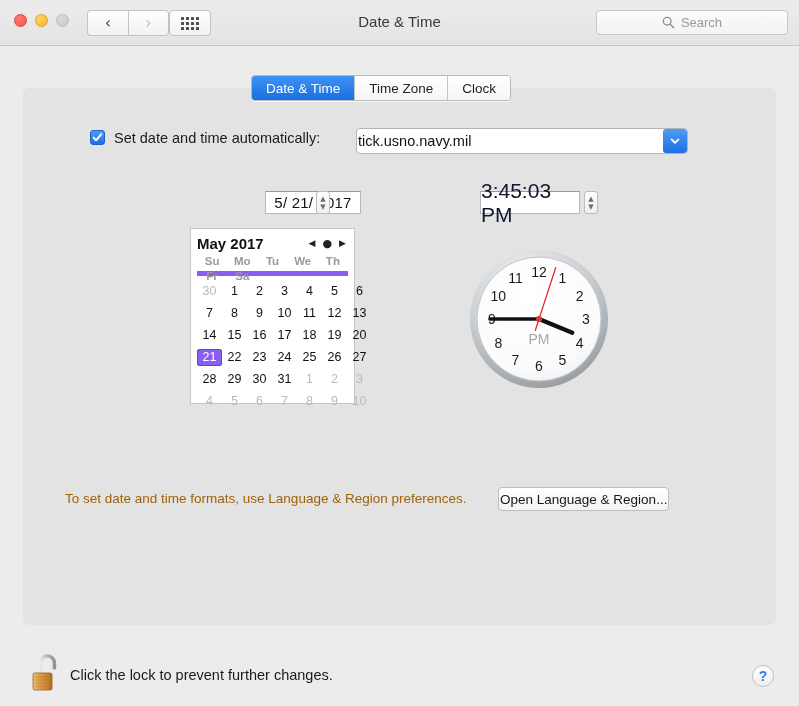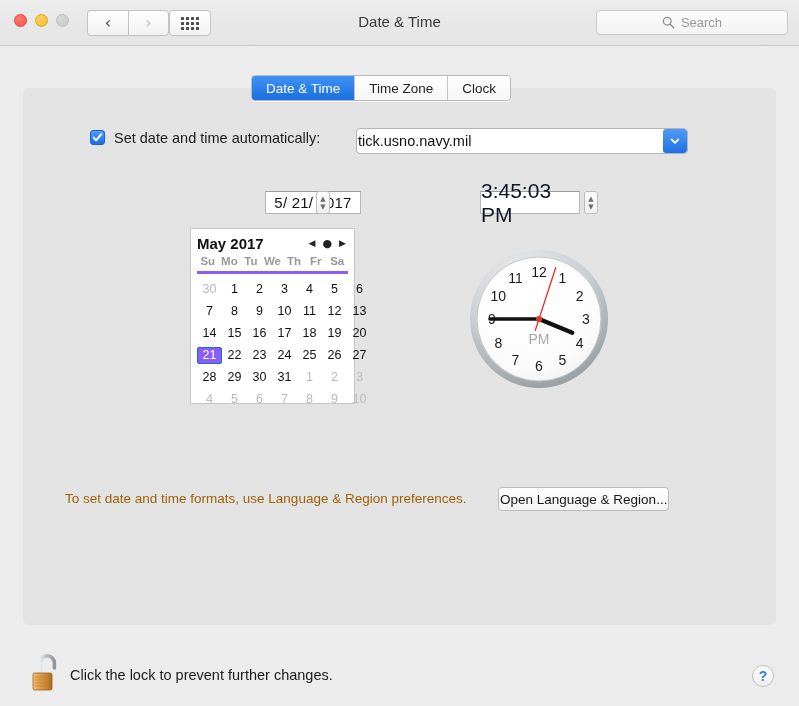--- a/index.html
+++ b/index.html
@@ -241,23 +241,23 @@
     justify-content: space-between;
     height: 21px;
   }
   .cal-month { font-size: 15px; font-weight: bold; color: #111; }
   .cal-nav { display: flex; align-items: center; gap: 7px; padding-right: 2px; }
   .cal-nav span { font-size: 9px; color: #222; font-family:"DejaVu Sans", sans-serif; line-height: 9px; }
   .cal-nav .dot { font-size: 11px; }
 
   .cal-dow {
     display: grid;
-    grid-template-columns: repeat(7, 1fr);
+    grid-template-columns: repeat(5, 1fr);
     height: 17px;
-    border-bottom: 3px solid #8b5cf6;
+    border-bottom: 5px solid #8b5cf6;
   }
   .cal-dow div {
     font-size: 11.5px;
     font-weight: bold;
     color: #999999;
     text-align: center;
     line-height: 15px;
   }
   .cal-grid {
     display: grid;

